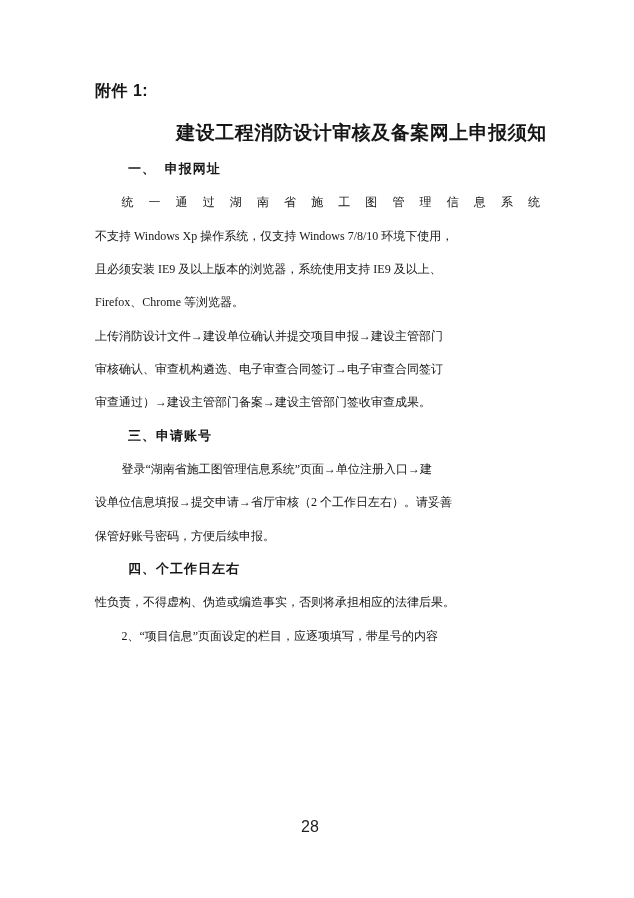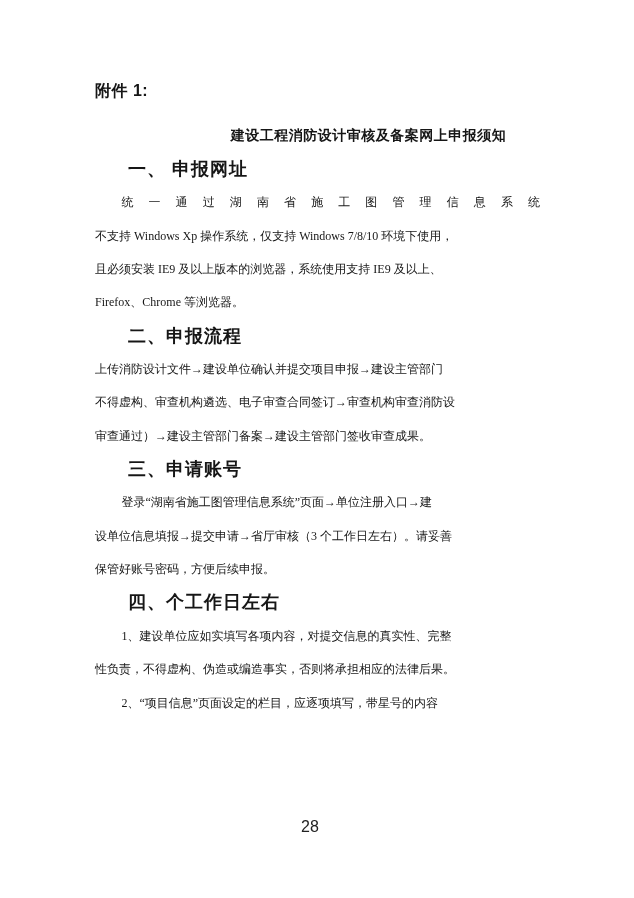--- a/index.html
+++ b/index.html
@@ -21,45 +21,45 @@
     font-weight: bold;
     font-size: 16px;
     letter-spacing: 0.5px;
   }
 
   .doc-title {
     position: absolute;
     left: 95px;
     top: 112px;
     width: 445px;
-    margin: 15px;
+    margin: 8px;
     padding-left: 36px;
     text-align: center;
     font-family: "Liberation Sans", sans-serif;
     font-weight: bold;
-    font-size: 14px;
+    font-size: 19px;
     letter-spacing: 0.5px;
     white-space: nowrap;
   }
 
   .content {
     position: absolute;
     left: 95px;
     top: 153px;
     width: 445px;
   }
 
   .row { height: 33.35px; line-height: 33.35px; }
 
   .heading {
     margin: 0;
     padding-left: 33px;
-    font-family: Liberation Sans, sans-serif;
+    font-family: Liberation Mono, monospace;
     font-weight: bold;
-    font-size: 18px;
+    font-size: 13px;
     letter-spacing: 1px;
     white-space: nowrap;
   }
 
   .line {
     font-family: "Liberation Serif", serif;
     font-size: 12px;
     letter-spacing: 0px;
     white-space: nowrap;
   }
@@ -98,32 +98,30 @@
   <h1 class="doc-title">建设工程消防设计审核及备案网上申报须知</h1>
 
   <div class="content">
 
     <h2 class="row heading">一、 申报网址</h2>
     <div class="row line indent stretch">统一通过湖南省施工图管理信息系统</div>
     <div class="row line">不支持 Windows Xp 操作系统，仅支持 Windows 7/8/10 环境下使用，</div>
     <div class="row line">且必须安装 IE9 及以上版本的浏览器，系统使用支持 IE9 及以上、</div>
     <div class="row line">Firefox、Chrome 等浏览器。</div>
 
-    <h2 class="row heading">二、申报流程</h2>
     <div class="row line">上传消防设计文件→建设单位确认并提交项目申报→建设主管部门</div>
-    <div class="row line">不得虚构、审查机构遴选、电子审查合同签订→审查机构审查消防设</div>
+    <div class="row line">审核确认、审查机构遴选、电子审查合同签订→电子审查合同签订</div>
     <div class="row line">审查通过）→建设主管部门备案→建设主管部门签收审查成果。</div>
 
     <h2 class="row heading">三、申请账号</h2>
     <div class="row line indent">登录“湖南省施工图管理信息系统”页面→单位注册入口→建</div>
-    <div class="row line">设单位信息填报→提交申请→省厅审核（3 个工作日左右）。请妥善</div>
+    <div class="row line">设单位信息填报→提交申请→省厅审核（2 个工作日左右）。请妥善</div>
     <div class="row line">保管好账号密码，方便后续申报。</div>
 
     <h2 class="row heading">四、个工作日左右</h2>
-    <div class="row line indent">1、建设单位应如实填写各项内容，对提交信息的真实性、完整</div>
     <div class="row line">性负责，不得虚构、伪造或编造事实，否则将承担相应的法律后果。</div>
     <div class="row line indent">2、“项目信息”页面设定的栏目，应逐项填写，带星号的内容</div>
 
   </div>
 
   <div class="page-number">28</div>
 
 </div>
 
 </body></html>

